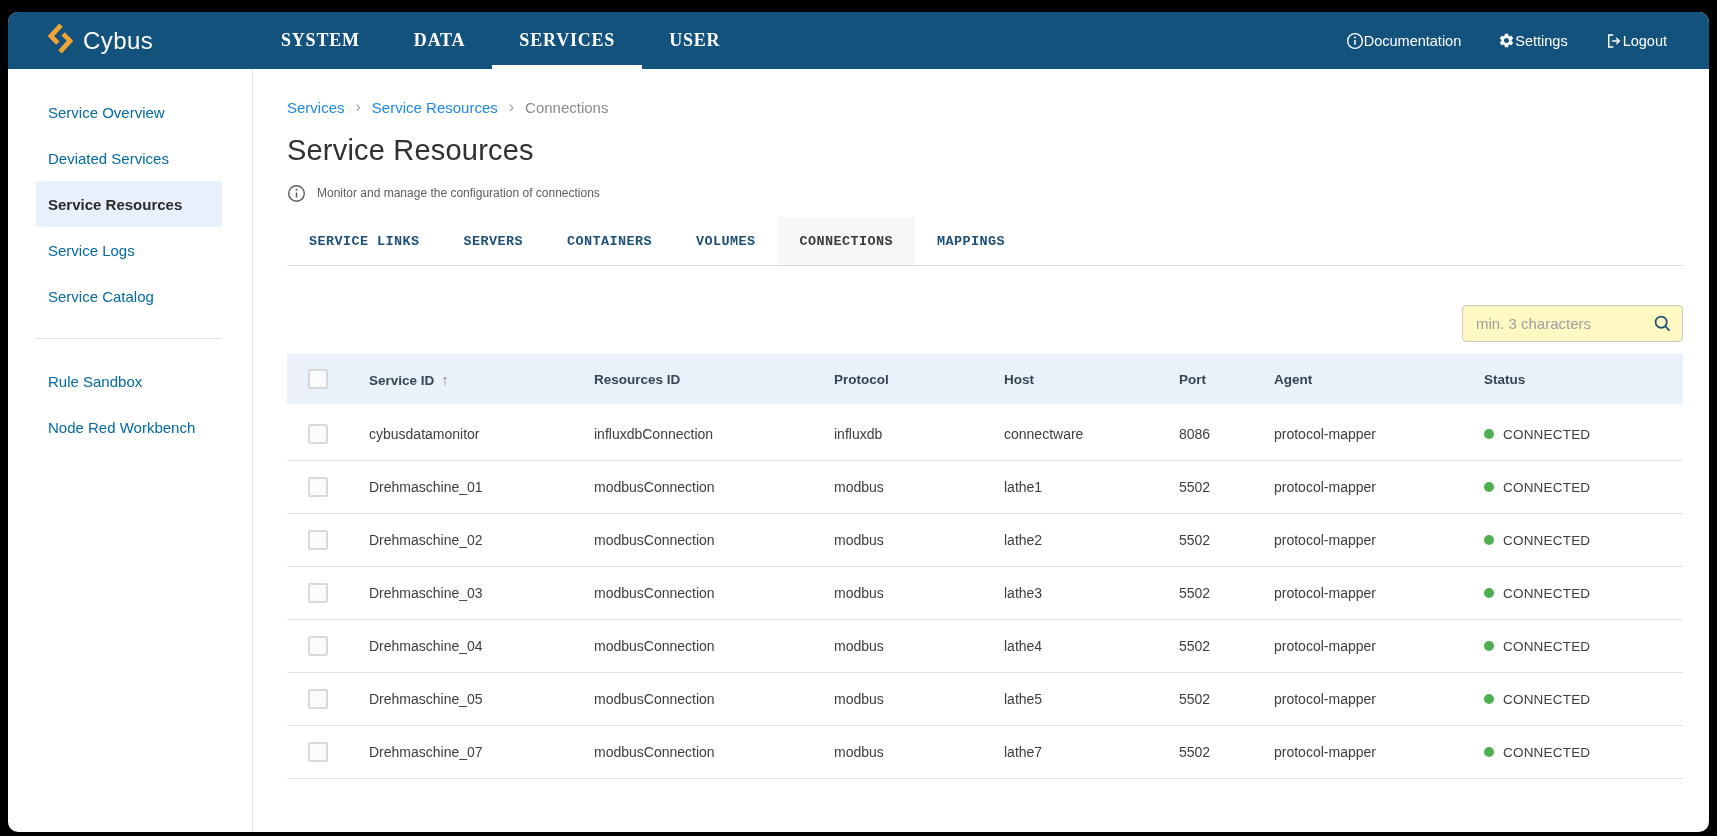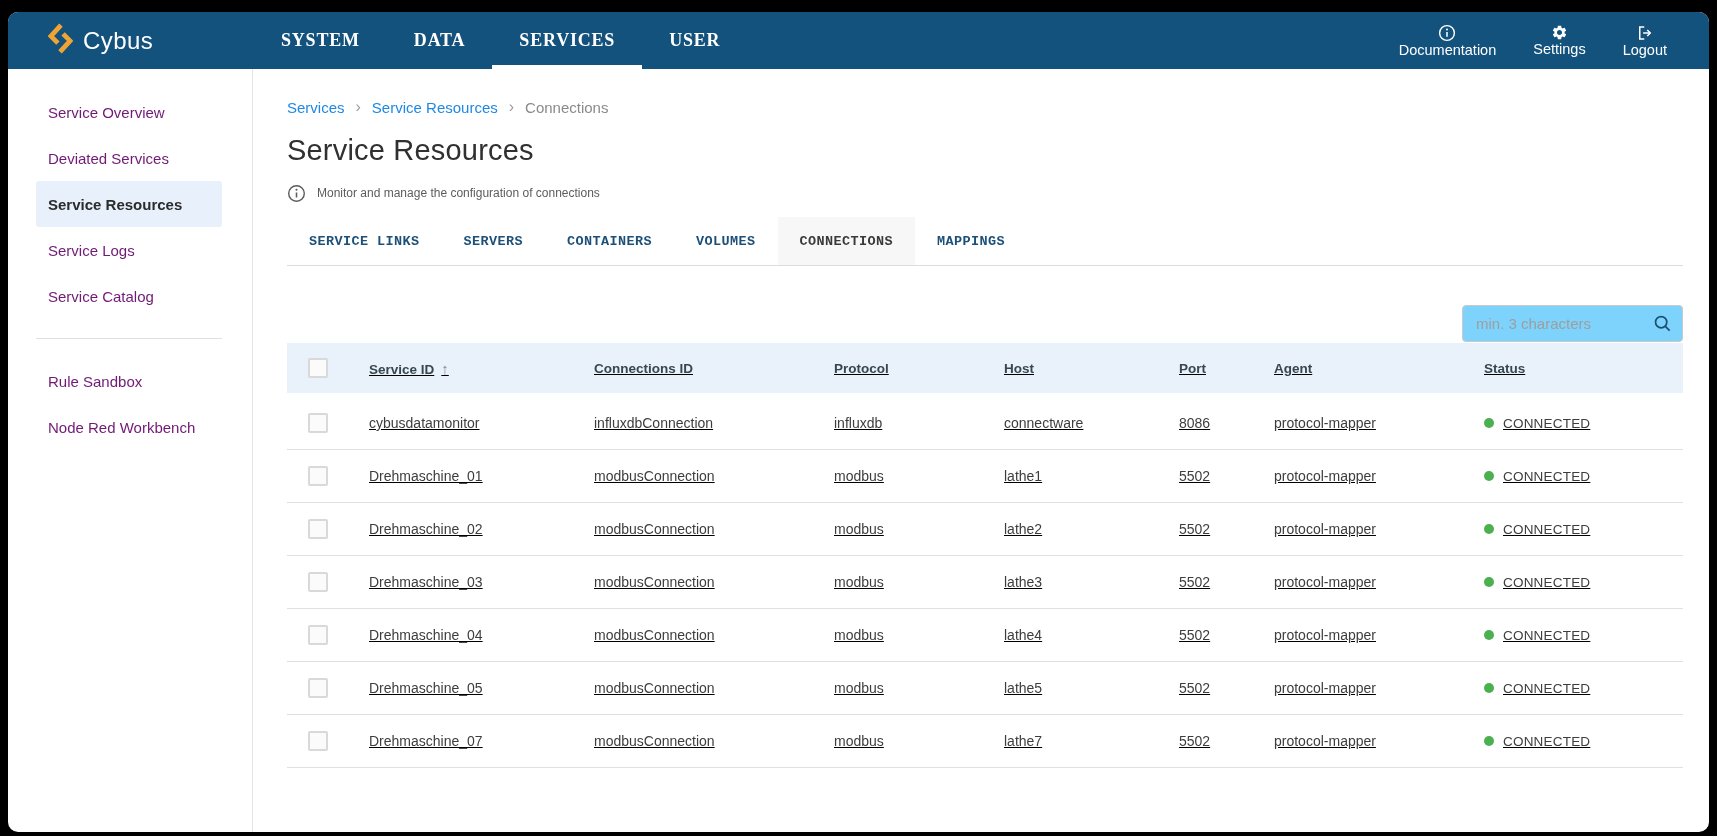--- a/index.html
+++ b/index.html
@@ -9,28 +9,28 @@
 
   
   .navbar{height:57px;background:#14527e;display:flex;align-items:stretch;color:#fff;}
   .nav-brand{width:246px;display:flex;align-items:center;padding-left:40px;box-sizing:border-box;gap:10px;flex:none;}
   .brand-name{font-size:24px;letter-spacing:.4px;}
   .nav-tabs{display:flex;align-items:stretch;}
   .nav-tab{position:relative;display:flex;align-items:center;padding:16px 27px;font-size:18px;
     font-weight:700;letter-spacing:.8px;cursor:pointer;font-family:Liberation Serif, serif;}
   .nav-tab.active::after{content:"";position:absolute;left:0;right:0;bottom:0;height:4px;background:#fff;}
   .nav-actions{margin-left:auto;display:flex;align-items:center;gap:37px;padding-right:42px;}
-  .nav-action{display:flex;align-items:center;font-size:14.5px;font-weight:500;cursor:pointer;flex-direction:column;}
+  .nav-action{display:flex;align-items:center;font-size:14.5px;font-weight:500;cursor:pointer;}
   .nav-action svg{display:block;}
 
   
   .body{display:flex;height:calc(100% - 57px);}
   .sidebar{width:245px;border-right:1px solid #e4e4e4;padding-top:20px;box-sizing:border-box;flex:none;}
   .side-item{height:46px;display:flex;align-items:center;margin:0 30px 0 28px;padding-left:12px;
-    font-size:15px;color:#701a75;border-radius:3px;cursor:pointer;}
+    font-size:15px;color:#0369a1;border-radius:3px;cursor:pointer;}
   .side-item.active{background:#e7f0fb;font-weight:700;color:#2b2b2b;}
   .side-divider{border-top:1px solid #e0e0e0;margin:19px 30px 19px 28px;}
 
   .content{flex:1;padding:28px 26px 0 34px;box-sizing:border-box;overflow:hidden;}
 
   
   .breadcrumb{display:flex;align-items:center;gap:11px;font-size:15px;height:20px;}
   .crumb-link{color:#1e88e5;cursor:pointer;}
   .crumb-current{color:#8a8a8a;}
   .crumb-sep{color:#9e9e9e;font-size:16px;line-height:1;}
@@ -40,26 +40,26 @@
 
   
   .tabs{margin-top:14px;display:flex;border-bottom:1px solid #dcdcdc;font-family:Liberation Mono, monospace;}
   .tab{padding:17px 22px 16px;font-size:13.5px;font-weight:700;letter-spacing:.4px;color:#1d5078;cursor:pointer;}
   .tab.active{color:#3a3a3a;background:#f7f7f7;}
 
   
   .toolbar{margin-top:39px;display:flex;justify-content:flex-end;}
   .search-box{position:relative;width:221px;height:37px;}
   .search-input{width:100%;height:100%;box-sizing:border-box;border:1px solid #c9c9c9;border-radius:4px;
-    padding:0 38px 0 13px;font-size:15px;color:#333;font-family:inherit;outline:none;background:#7dd3fc;}
+    padding:0 38px 0 13px;font-size:15px;color:#333;font-family:inherit;outline:none;background:#fef9c3;}
   .search-input::placeholder{color:#9e9e9e;}
   .search-icon{position:absolute;right:11px;top:9px;cursor:pointer;}
 
   
-  .grid-wrap{margin-top:1px;text-decoration:underline;}
+  .grid-wrap{margin-top:12px;}
   table.grid{width:100%;border-collapse:collapse;table-layout:fixed;}
   thead th{background:#e9f1fa;height:50px;text-align:left;font-size:13.5px;font-weight:700;color:#37474f;
     padding:0 0 0 20px;border-bottom:4px solid #fff;}
   tbody td{height:52px;border-bottom:1px solid #e0e0e0;font-size:14px;color:#3d3d3d;padding:0 0 0 20px;background:#fff;}
   th.cb-col,td.cb-col{padding:0;text-align:center;}
   .checkbox{width:16px;height:16px;border:2px solid #d9d9d9;border-radius:2px;background:#fbfbfb;margin:0 auto;cursor:pointer;}
   .sort-arrow{color:#8f8f8f;font-weight:400;font-size:15px;margin-left:7px;}
   .status-cell{display:flex;align-items:center;gap:9px;}
   .status-dot{width:10px;height:10px;border-radius:50%;flex:none;}
   .status-text{font-size:13.5px;letter-spacing:.2px;}
@@ -183,21 +183,21 @@
               <col style="width:95px">
             <col style="width:210px">
               <col>
           </colgroup>
           <thead id="grid-head">
               <tr>
                 <th class="cb-col">
                   <div class="checkbox"></div>
                 </th>
                 <th><span>Service ID</span><span class="sort-arrow">↑</span></th>
-                <th><span>Connections ID</span></th>
+                <th><span>Resources ID</span></th>
                 <th><span>Protocol</span></th>
                 <th><span>Host</span></th>
                 <th><span>Port</span></th>
                 <th><span>Agent</span></th>
                 <th><span>Status</span></th>
               </tr>
             </thead>
           <tbody id="grid-body">
               <tr>
                 <td class="cb-col">

